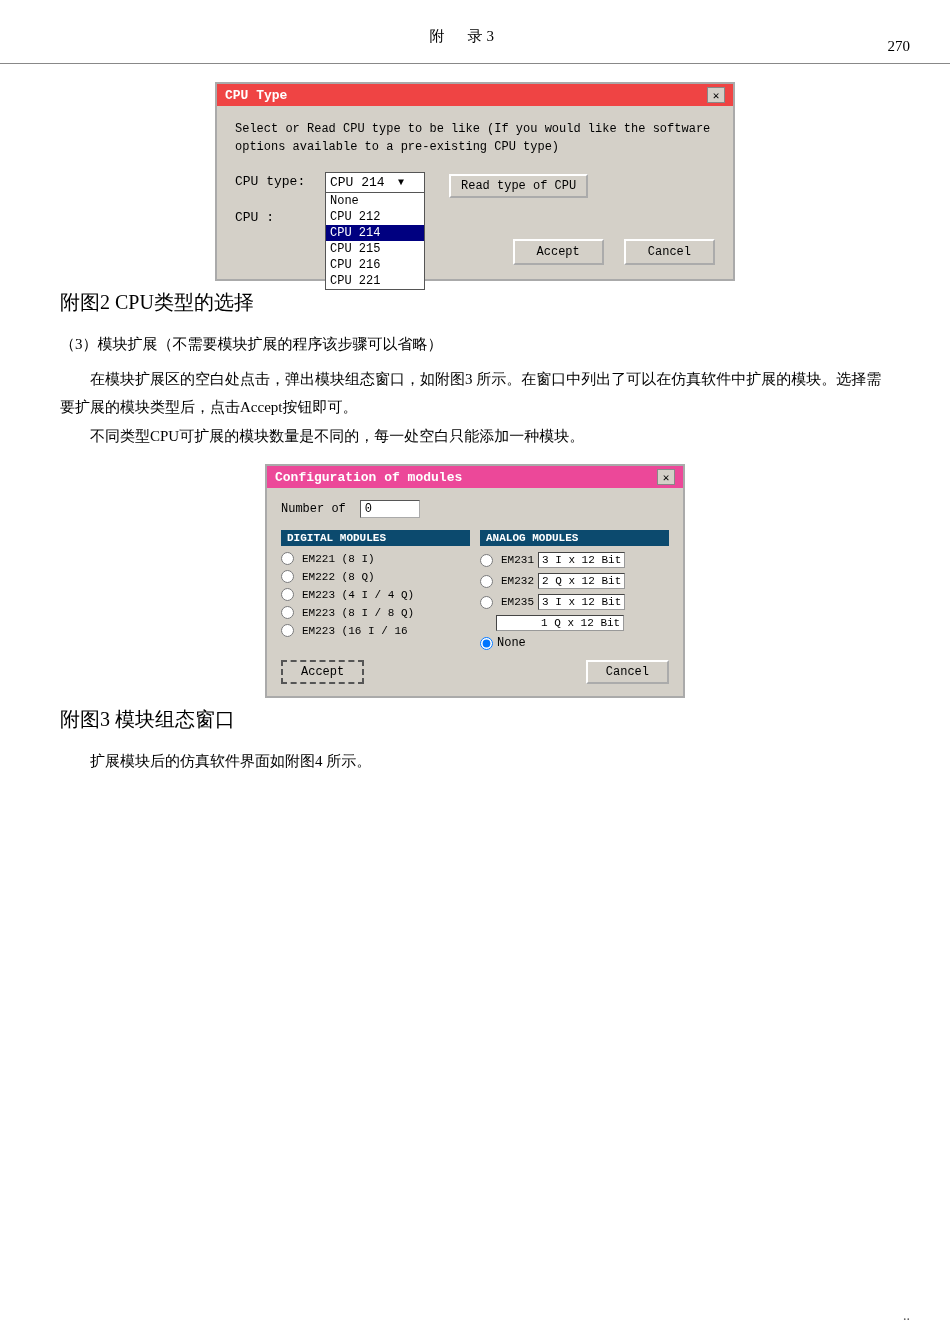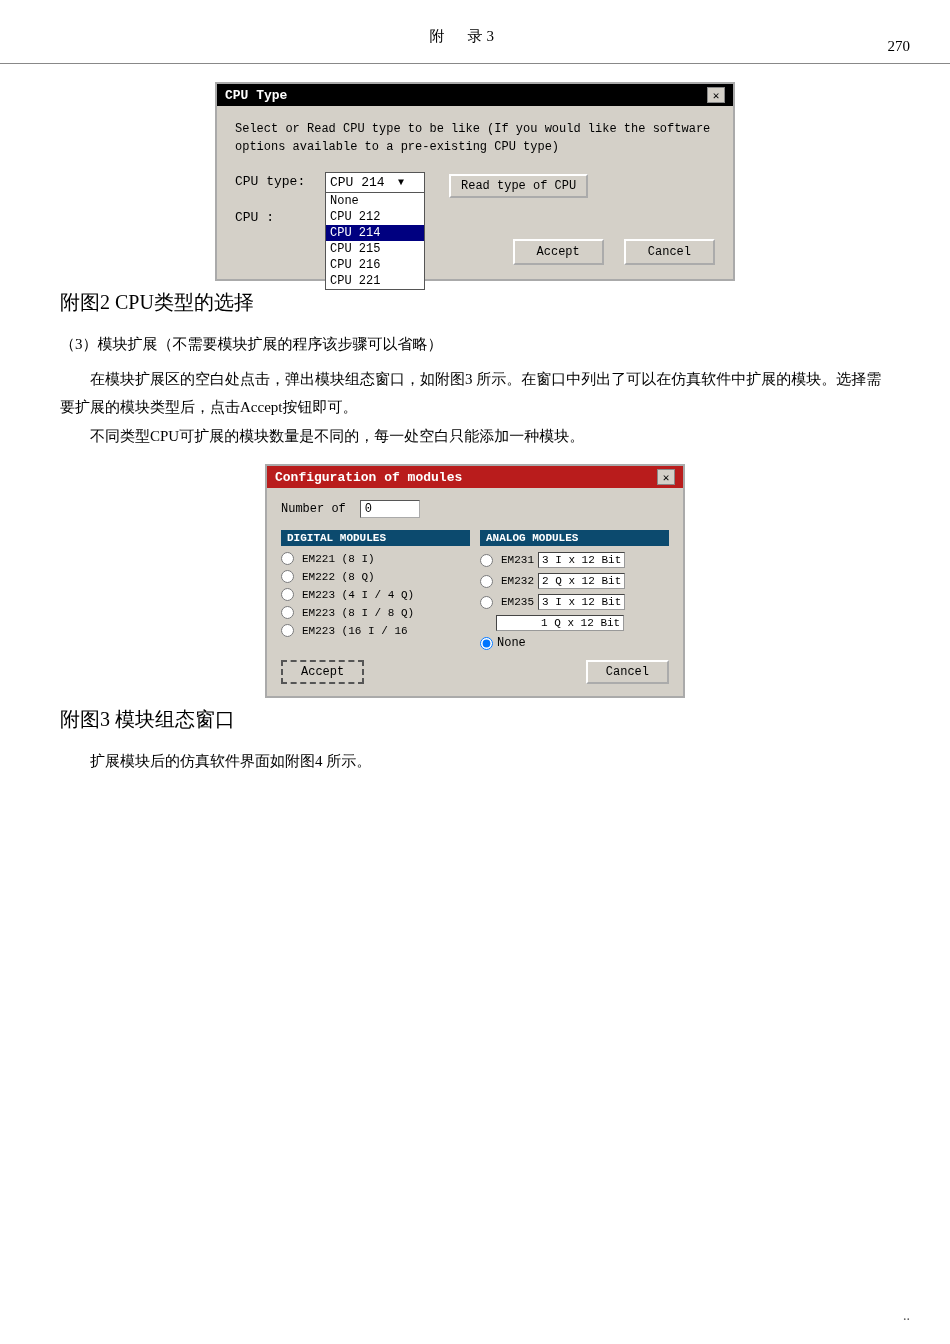--- a/index.html
+++ b/index.html
@@ -35,21 +35,21 @@
     
     .dialog-cpu {
       border: 2px solid #aaa;
       background: #d4d0c8;
       width: 520px;
       margin: 0 auto 8px auto;
       font-family: "Courier New", monospace;
       font-size: 13px;
     }
     .dialog-title-bar {
-      background: #000000;
+      background: #ef4444;
       color: #fff;
       padding: 3px 8px;
       display: flex;
       justify-content: space-between;
       align-items: center;
       font-size: 13px;
       font-weight: bold;
       font-family: "Courier New", monospace;
     }
     .dialog-close-btn {
@@ -173,21 +173,21 @@
     
     .dialog-modules {
       border: 2px solid #aaa;
       background: #d4d0c8;
       width: 420px;
       margin: 14px auto 8px auto;
       font-family: "Courier New", monospace;
       font-size: 12px;
     }
     .dialog-modules .dialog-title-bar {
-      background: #b91c1c;
+      background: #ec4899;
     }
     .mod-body {
       padding: 12px 14px;
       border-radius: 25px;
     }
     .mod-number-row {
       display: flex;
       align-items: center;
       margin-bottom: 12px;
       gap: 14px;

